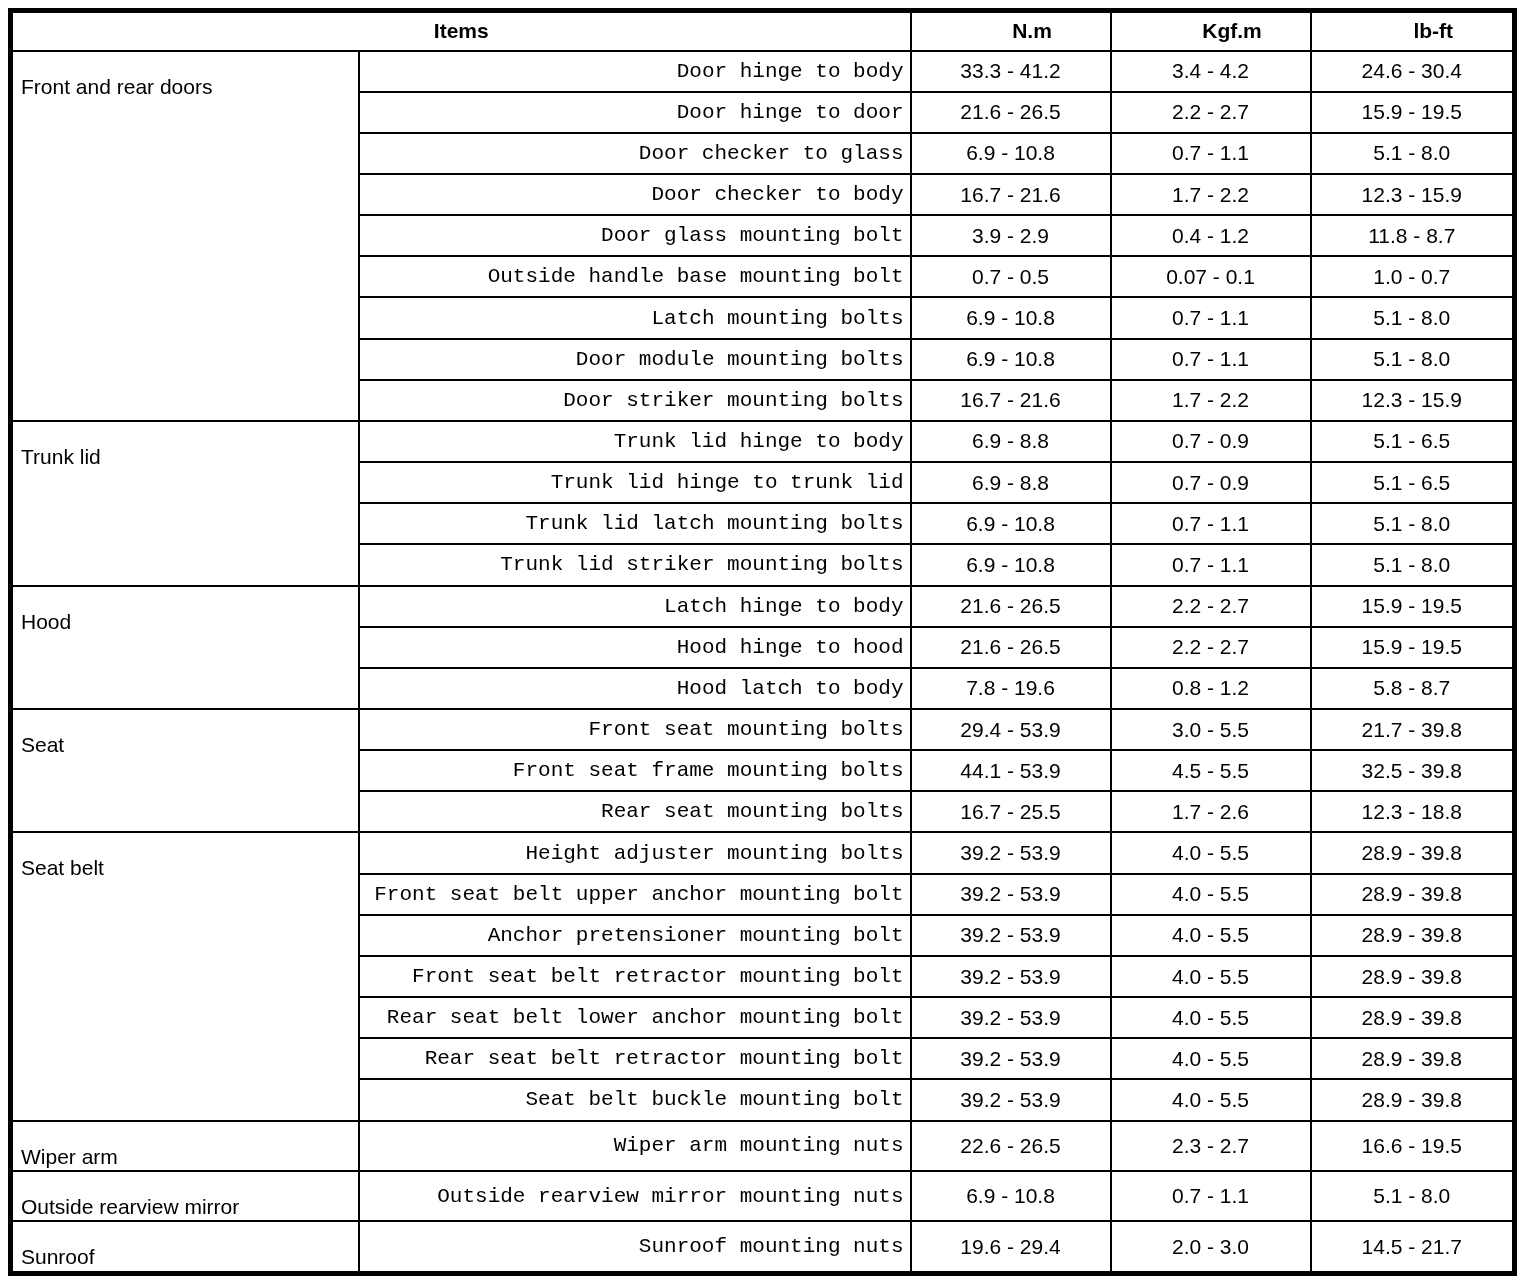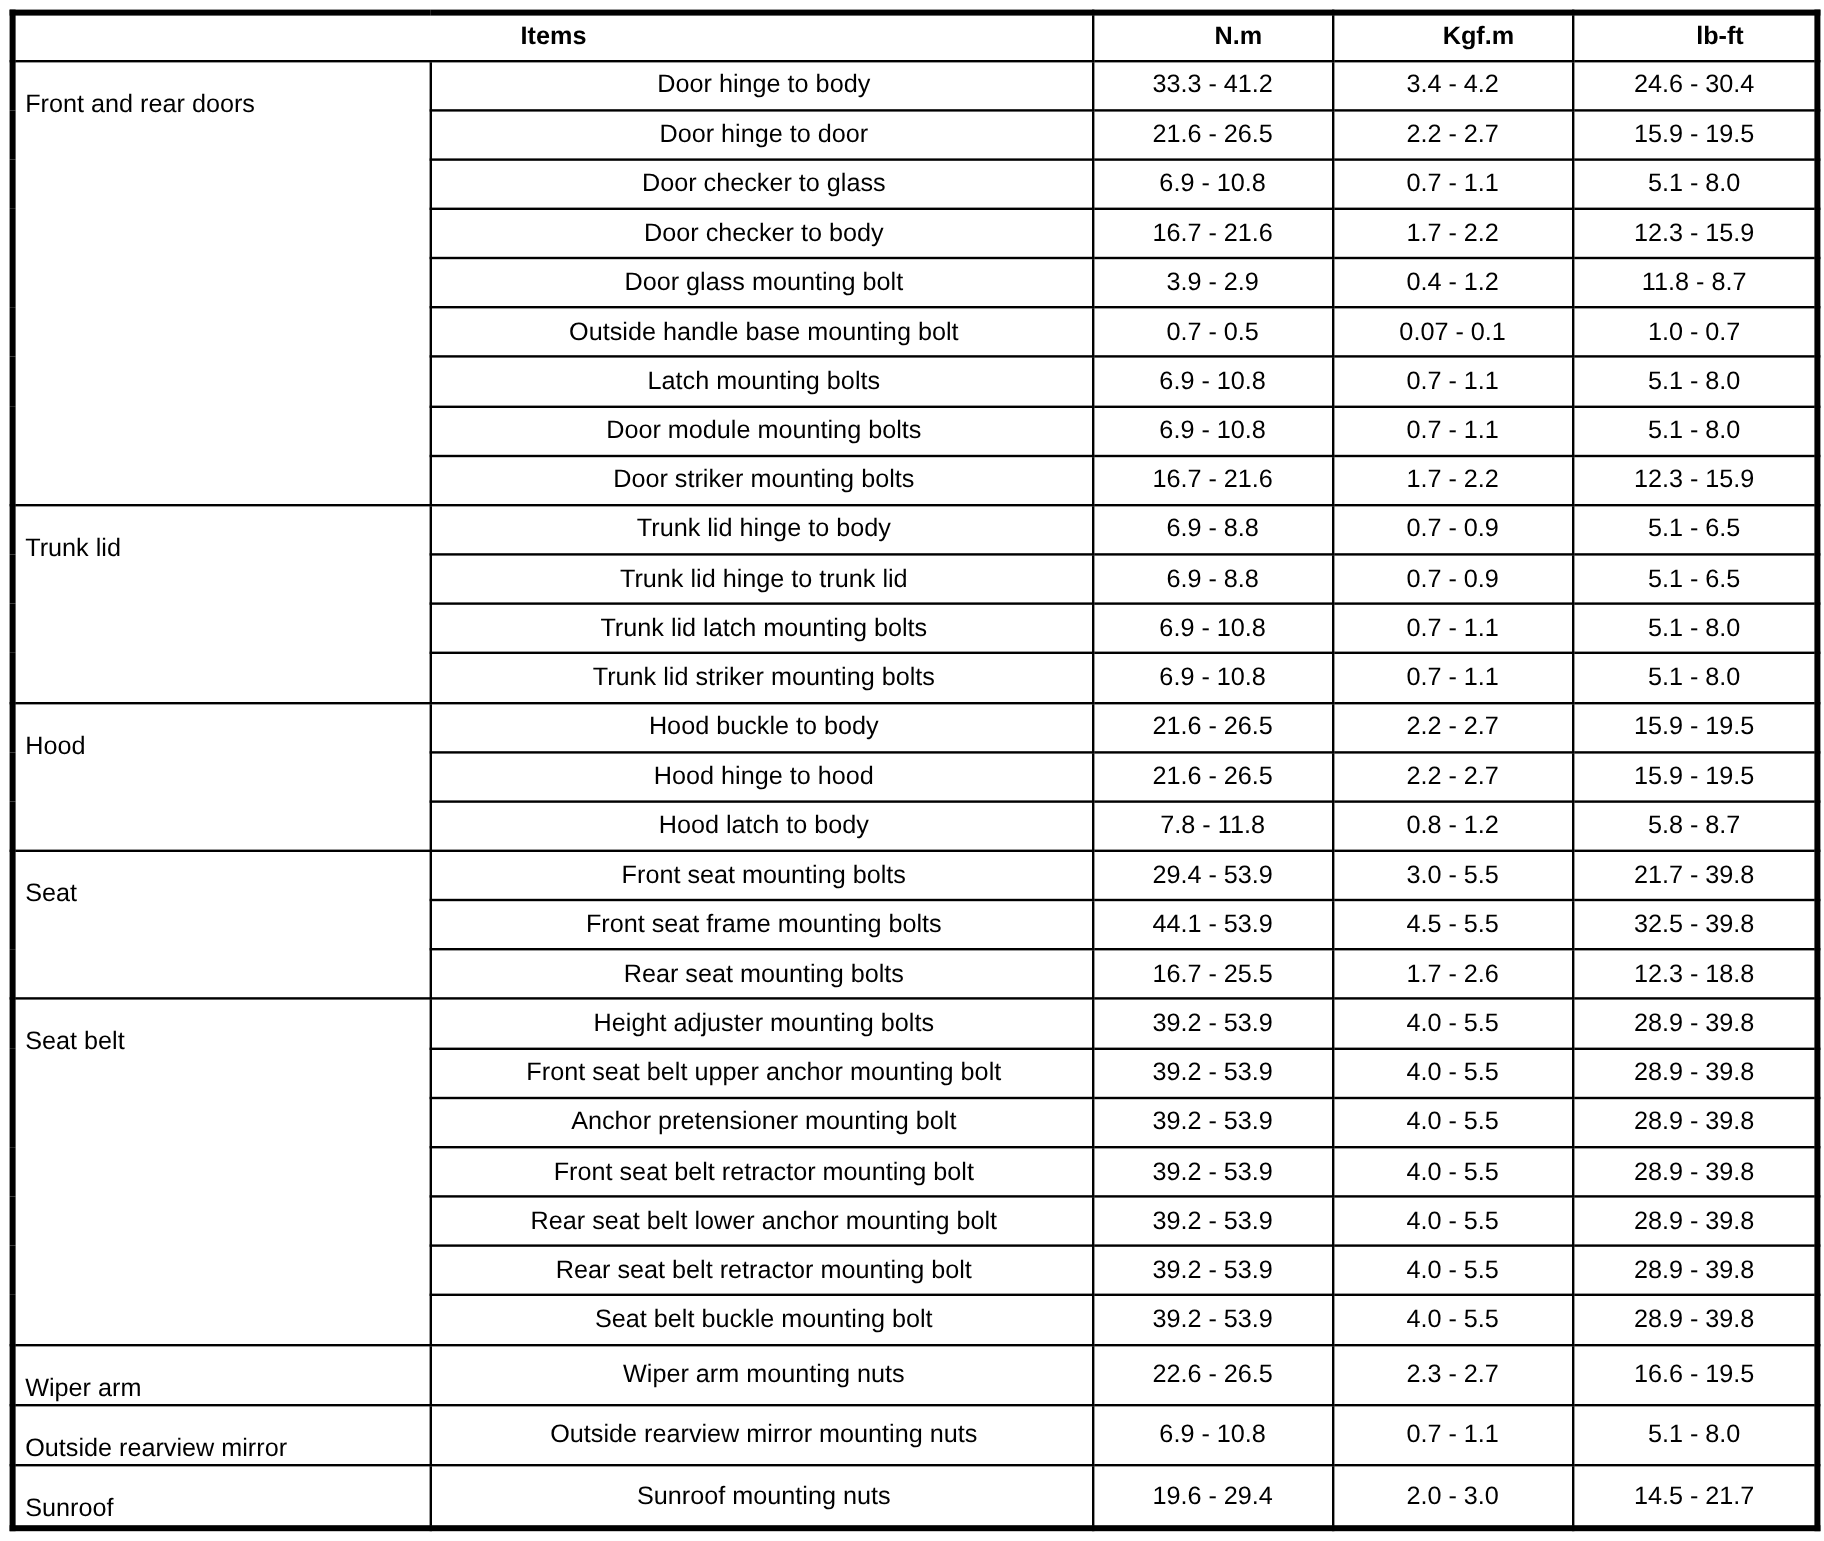--- a/index.html
+++ b/index.html
@@ -43,23 +43,24 @@
     text-align: center;
     font-size: 22px;
     padding-left: 44px;
   }
   td.cat-cell {
     vertical-align: top;
     text-align: left;
     padding: 23px 6px 0 8px;
   }
   td.item-cell {
-    text-align: center;
+    text-align: right;
     padding: 0 6px 0 10px;
     height: 40px;
+    font-family: Liberation Mono, monospace;
   }
   td.value-cell {
     text-align: center;
     padding: 0 4px;
   }
   col.c-cat   { width: 348px; }
   col.c-item  { width: 552px; }
   col.c-nm    { width: 200px; }
   col.c-kgfm  { width: 200px; }
   col.c-lbft  { width: 204px; }
@@ -160,34 +161,34 @@
           <td class="value-cell">5.1 - 8.0</td>
         </tr>
         <tr>
           <td class="item-cell">Trunk lid striker mounting bolts</td>
           <td class="value-cell">6.9 - 10.8</td>
           <td class="value-cell">0.7 - 1.1</td>
           <td class="value-cell">5.1 - 8.0</td>
         </tr>
         <tr>
           <td class="cat-cell" rowspan="3">Hood</td>
-          <td class="item-cell">Hood buckle to body</td>
+          <td class="item-cell">Latch hinge to body</td>
           <td class="value-cell">21.6 - 26.5</td>
           <td class="value-cell">2.2 - 2.7</td>
           <td class="value-cell">15.9 - 19.5</td>
         </tr>
         <tr>
           <td class="item-cell">Hood hinge to hood</td>
           <td class="value-cell">21.6 - 26.5</td>
           <td class="value-cell">2.2 - 2.7</td>
           <td class="value-cell">15.9 - 19.5</td>
         </tr>
         <tr>
           <td class="item-cell">Hood latch to body</td>
-          <td class="value-cell">7.8 - 11.8</td>
+          <td class="value-cell">7.8 - 19.6</td>
           <td class="value-cell">0.8 - 1.2</td>
           <td class="value-cell">5.8 - 8.7</td>
         </tr>
         <tr>
           <td class="cat-cell" rowspan="3">Seat</td>
           <td class="item-cell">Front seat mounting bolts</td>
           <td class="value-cell">29.4 - 53.9</td>
           <td class="value-cell">3.0 - 5.5</td>
           <td class="value-cell">21.7 - 39.8</td>
         </tr>

